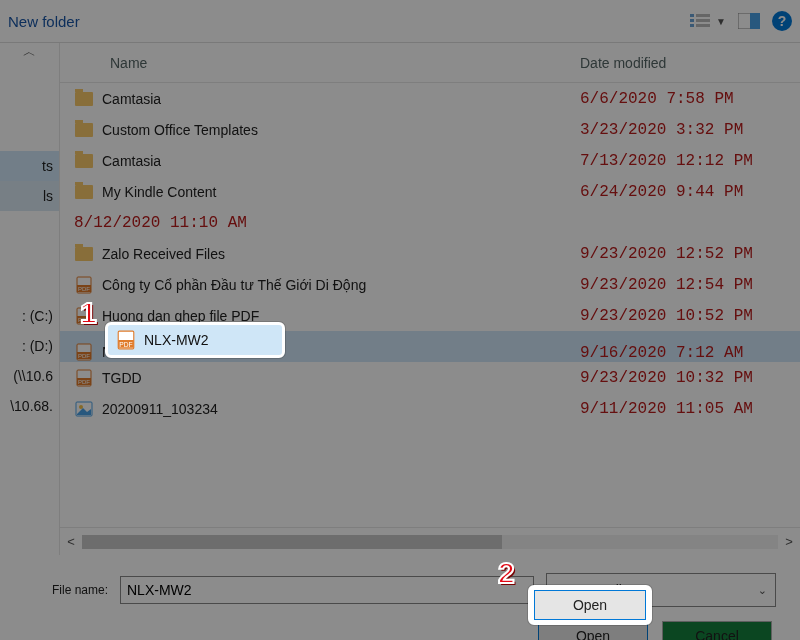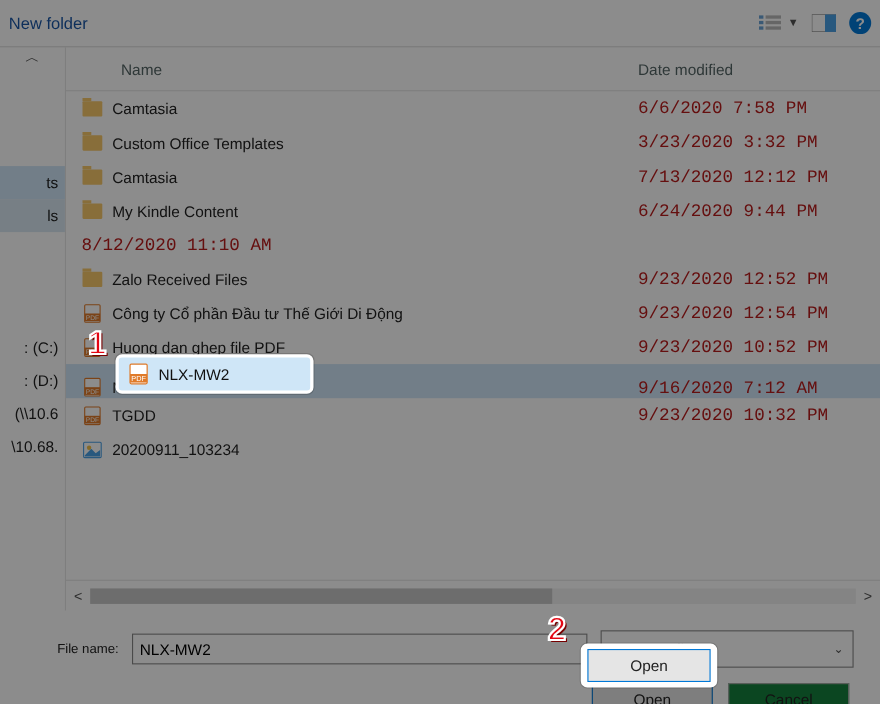--- a/index.html
+++ b/index.html
@@ -231,20 +231,21 @@
             <div class="nm">
               <span class="ico img">
                 <svg viewBox="0 0 18 18" width="18" height="18">
                   <rect x="1" y="2" width="16" height="14" rx="1" fill="#fff" stroke="#4aa0e6"></rect>
                   <circle cx="6" cy="7" r="2" fill="#f3c24a"></circle>
                   <path d="M2 14 L8 8 L12 12 L16 9 L16 15 L2 15 Z" fill="#4aa0e6"></path>
                 </svg>
               </span>
               <span>20200911_103234</span>
             </div>
+            <div class="dt">9/11/2020 11:05 AM</div>
           </div>
         </div>
       <div class="hscroll">
         <div class="arrow">&lt;</div>
         <div class="track">
             <div class="thumb"></div>
           </div>
         <div class="arrow">&gt;</div>
       </div>
     </div>

